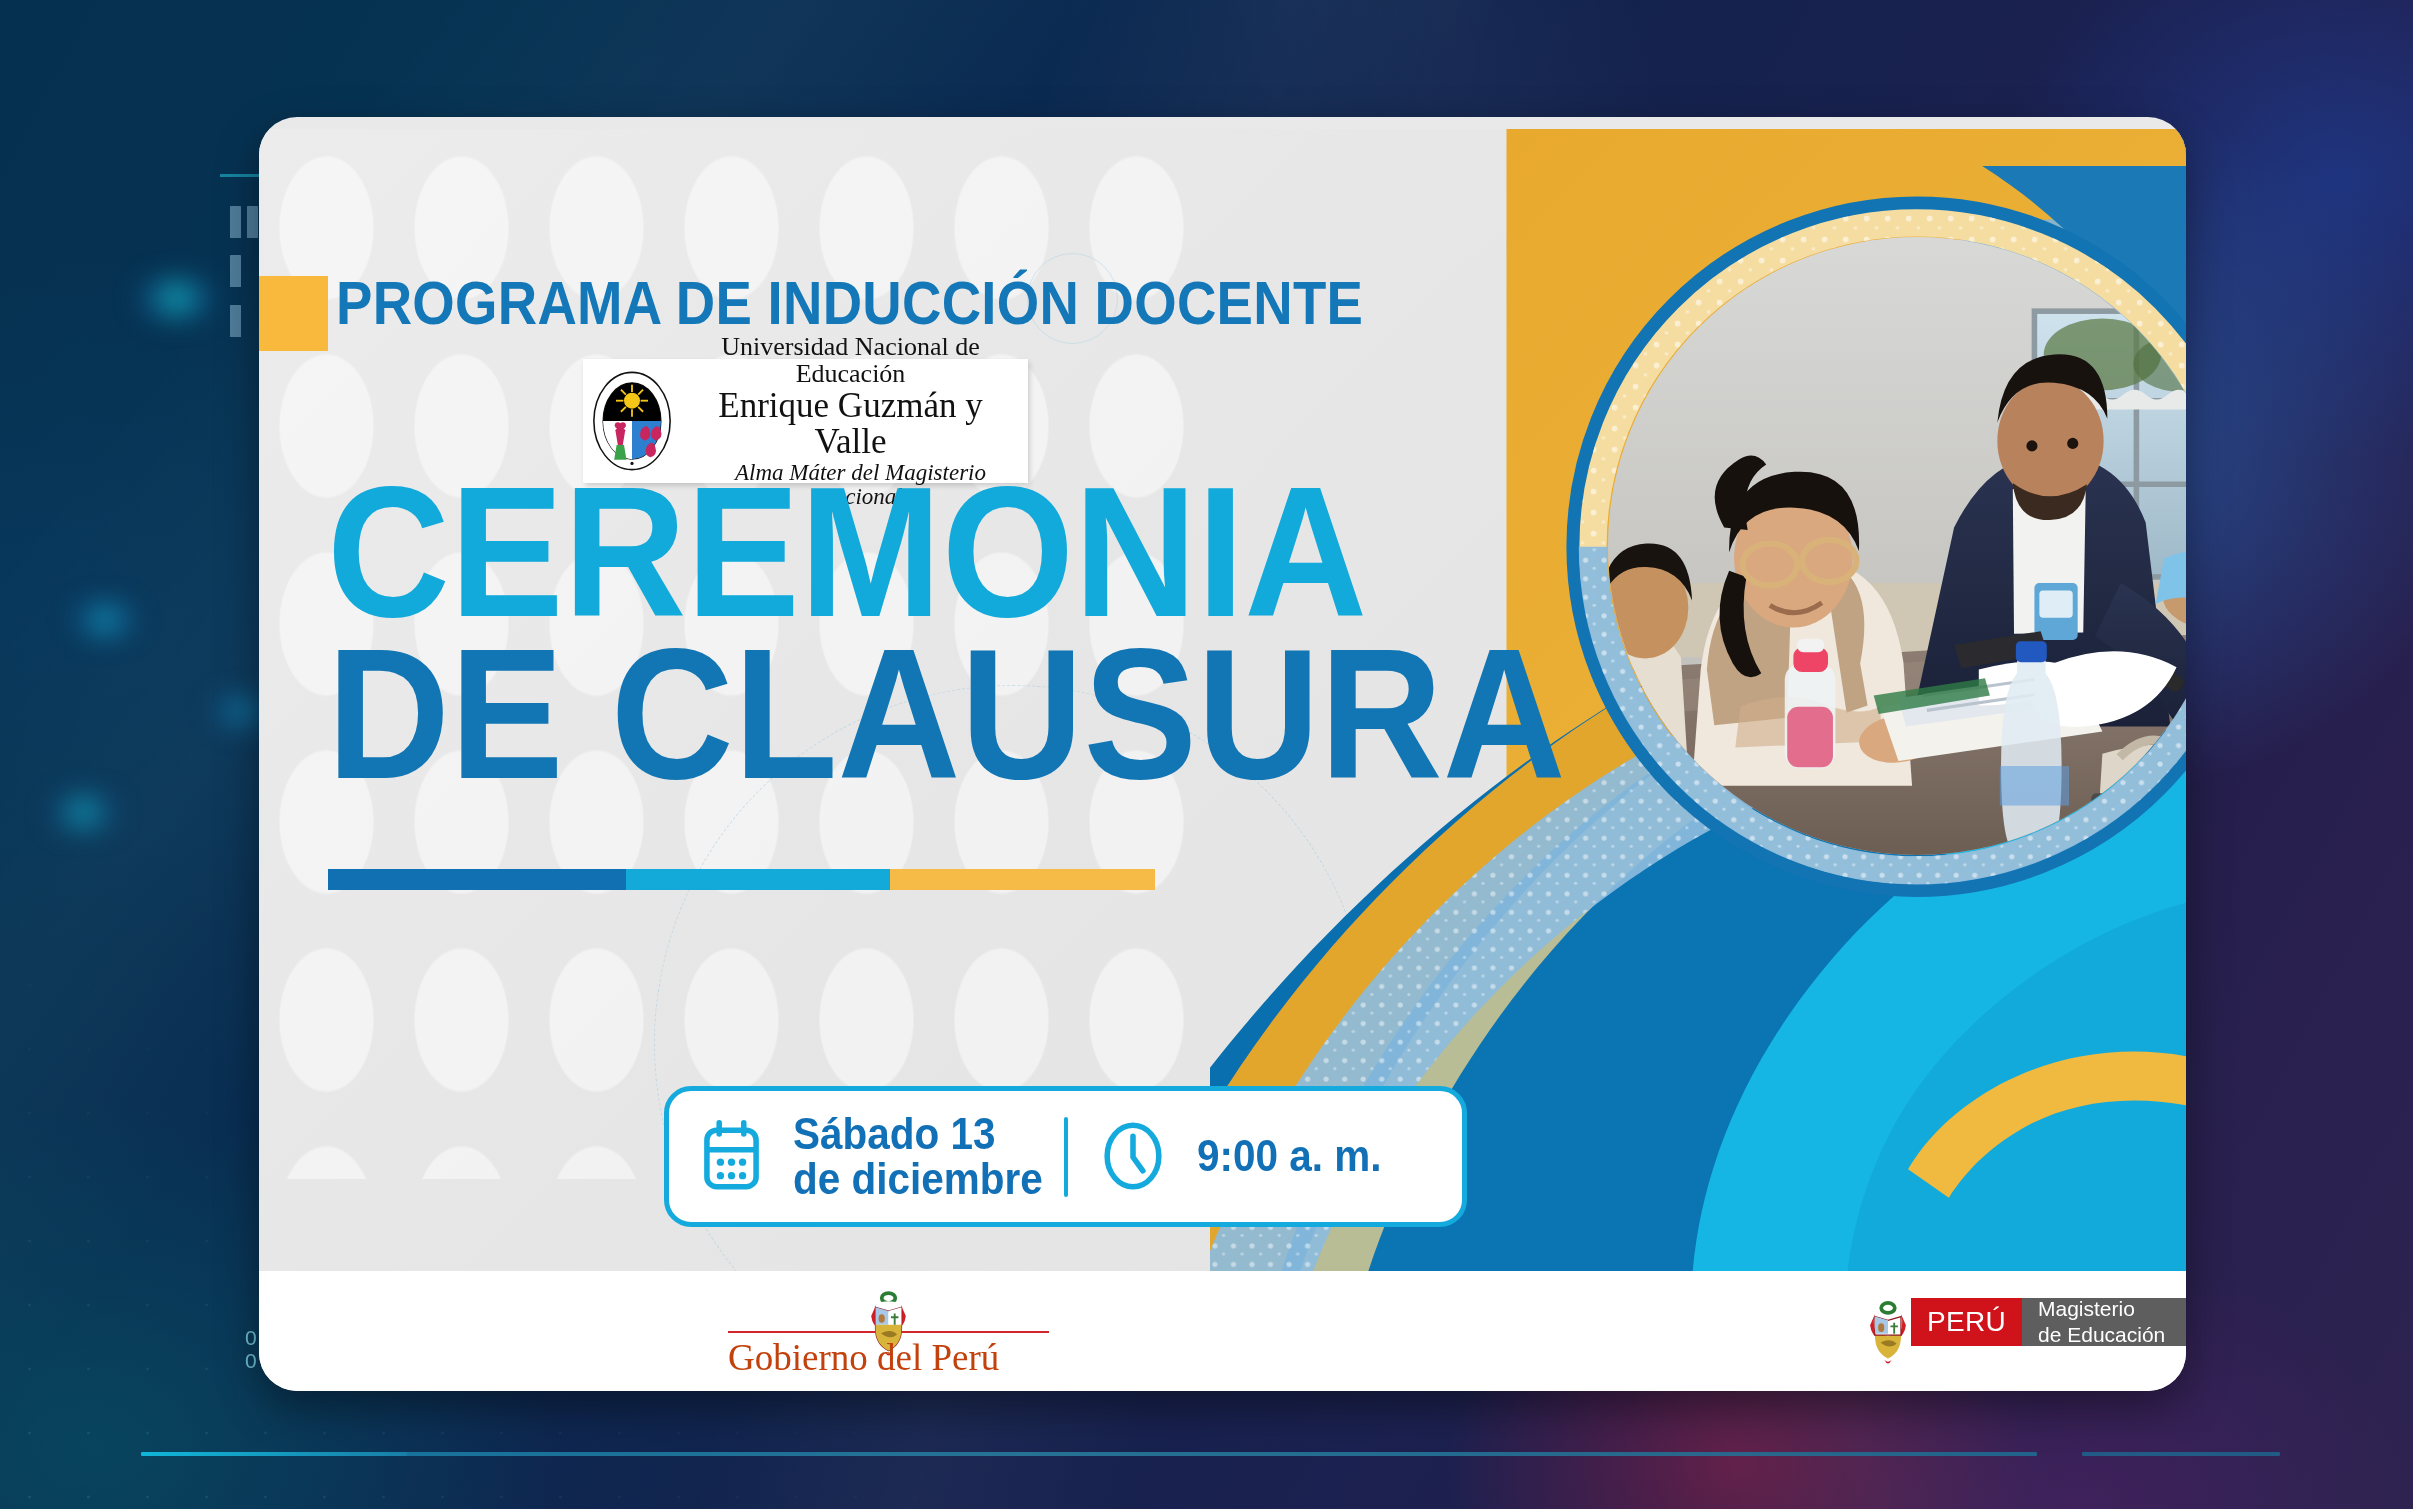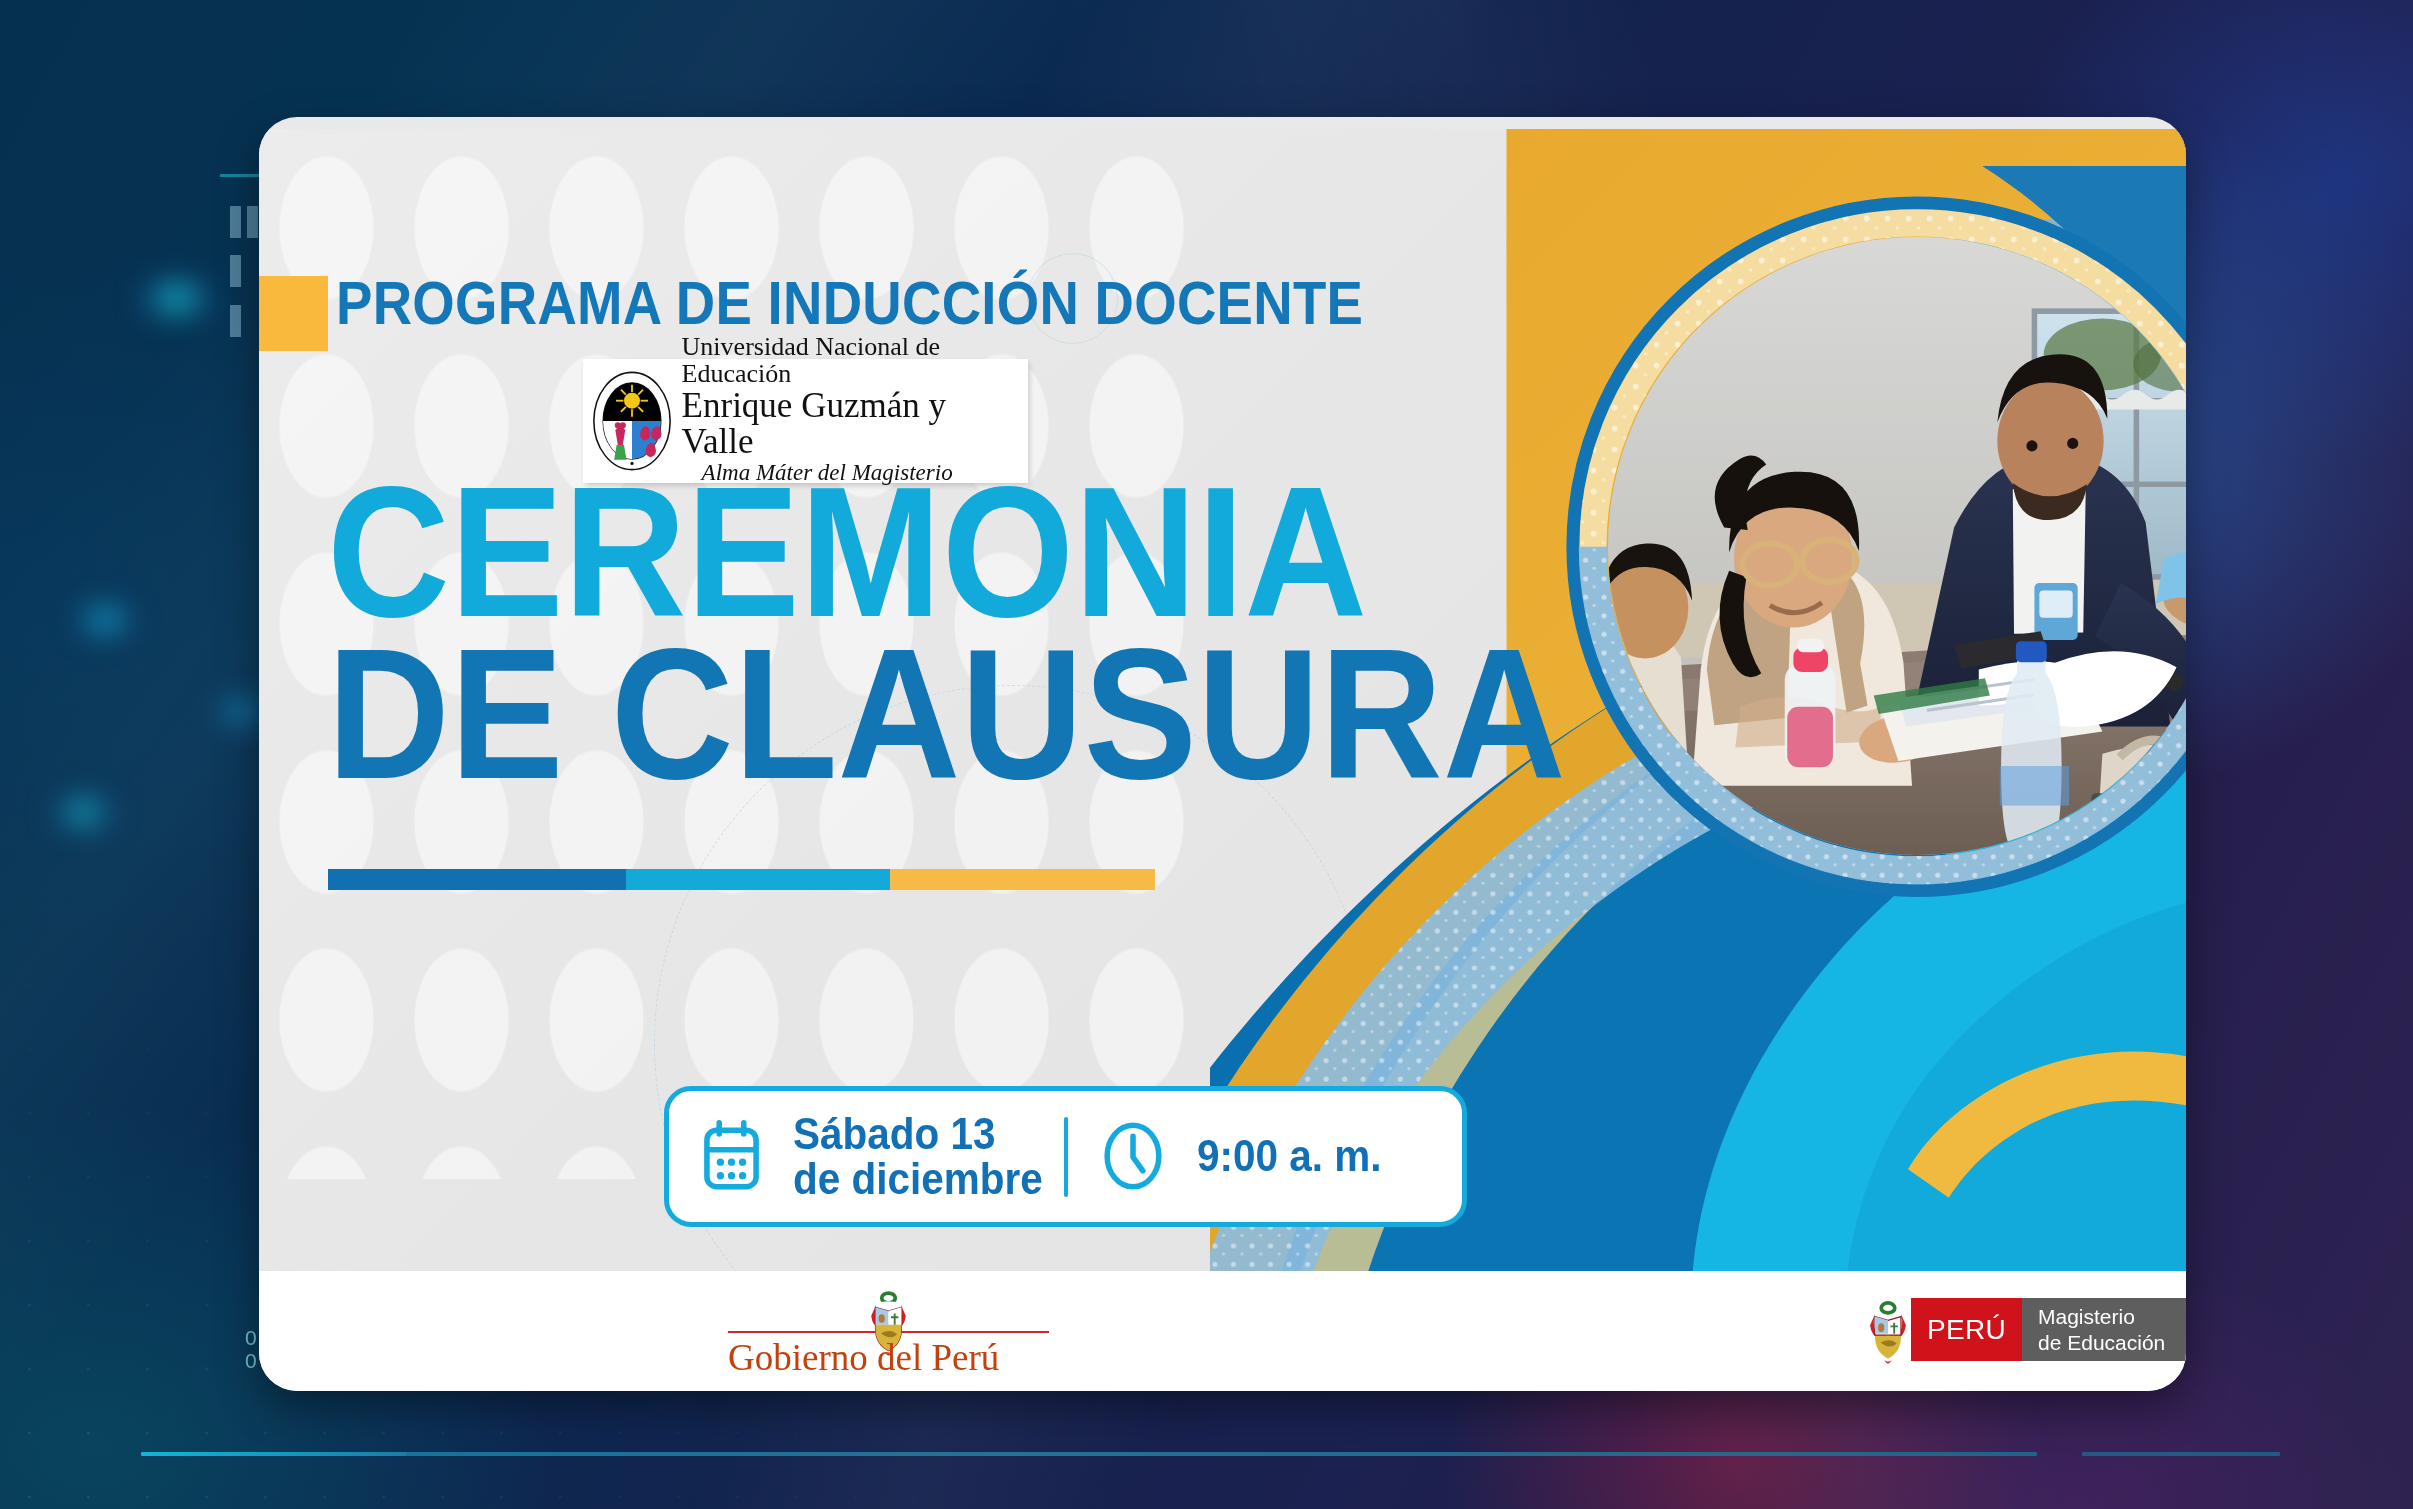--- a/index.html
+++ b/index.html
@@ -105,21 +105,21 @@
   .rule{position:absolute;left:69px;top:740px;width:827px;height:21px;display:flex;}
   .rule i{display:block;height:100%;}
   .rule .r1{width:36%;background:#1070b2;}
   .rule .r2{width:32%;background:#13a9d8;}
   .rule .r3{width:32%;background:#f5bb46;}
 
   
   .unilogo{
     position:absolute;left:324px;top:230px;width:445px;height:124px;
     background:#fff;box-shadow:1.9px 3.1px 5.6px rgba(0,0,0,.18);
-    display:flex;align-items:center;gap:10px;padding:6.2px 8.6px;
+    display:flex;align-items:center;gap:10px;padding:6.2px 8.6px;text-align:center;
   }
   .seal{width:80px;height:100px;flex:0 0 auto;position:relative;}
   .uni-text{display:flex;flex-direction:column;justify-content:center;color:#111;}
   .uni-l1{font-family:"Liberation Serif", serif;font-size:26px;line-height:1.06;}
   .uni-l2{font-family:"Liberation Serif", serif;font-size:35px;line-height:1.04;}
   .uni-l3{font-family:"Liberation Serif", serif;font-style:italic;font-size:23px;line-height:1.06;margin-left:20px;}
 
   
   .pill{
     position:absolute;left:405px;top:969px;width:803px;height:141px;
@@ -149,21 +149,21 @@
     position:absolute;left:0;bottom:0;width:100%;height:120px;background:#fff;
     display:flex;align-items:center;
   }
   .gob{position:absolute;left:469px;top:13.6px;width:321px;height:93px;}
   .gob-rule{position:absolute;left:0;top:46px;width:321px;height:2.5px;background:#d0252c;}
   .gob-shield{position:absolute;left:143px;top:5px;width:35px;height:73px;}
   .gob-txt{
     position:absolute;left:0;top:54px;width:321px;
     font-family:Liberation Serif, serif;font-size:37px;color:#c2410c;line-height:1;
   }
-  .minedu{position:absolute;left:1606px;top:27px;height:63px;display:flex;align-items:stretch;}
+  .minedu{position:absolute;left:1606px;top:27px;height:48px;display:flex;align-items:stretch;}
   .minedu-seal{width:46px;height:68px;position:relative;flex:0 0 auto;}
   .minedu-red{background:#d0121b;color:#fff;display:flex;align-items:center;justify-content:center;padding:0 16px;font-size:28px;letter-spacing:0.3px;}
   .minedu-gray{background:#5e5e5e;color:#fff;display:flex;flex-direction:column;justify-content:center;padding:0 17.3px 0 16px;width:247px;}
   .minedu-gray span{font-size:21px;line-height:1.22;}
 </style>
 </head>
 <body>
 
 <div id="stage">
 

